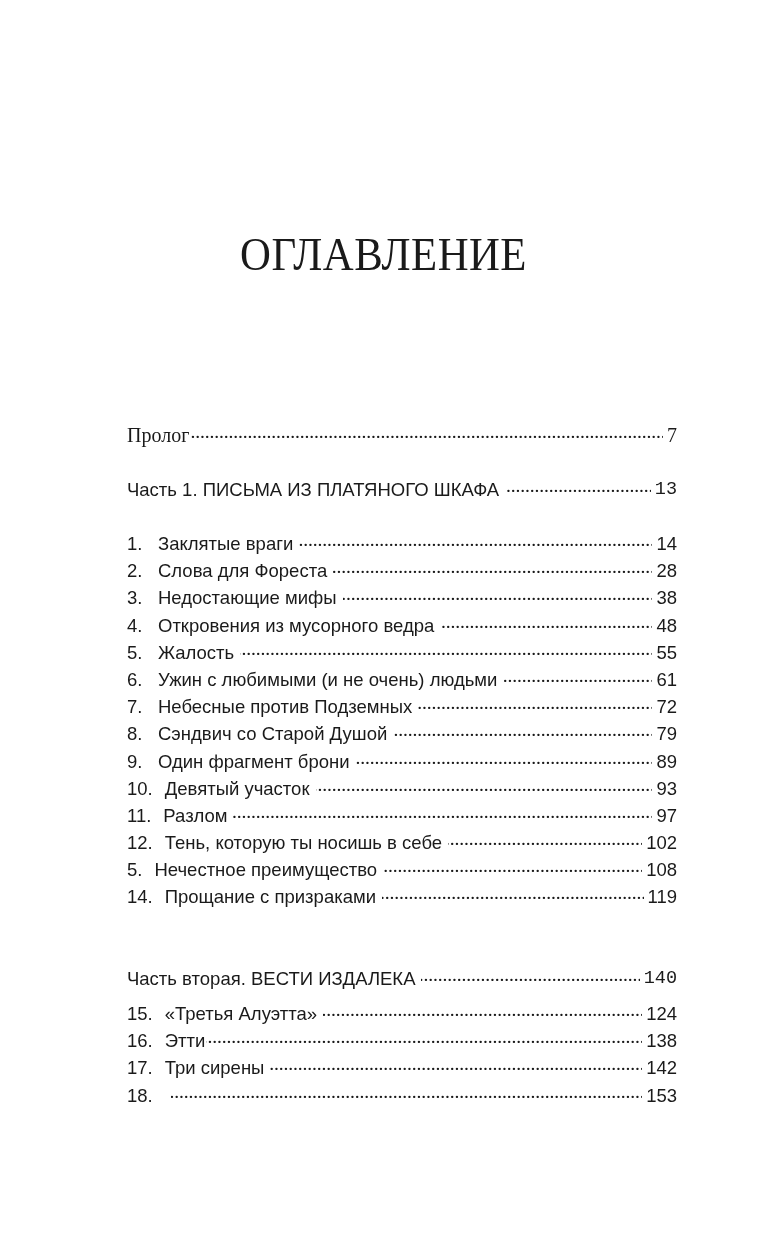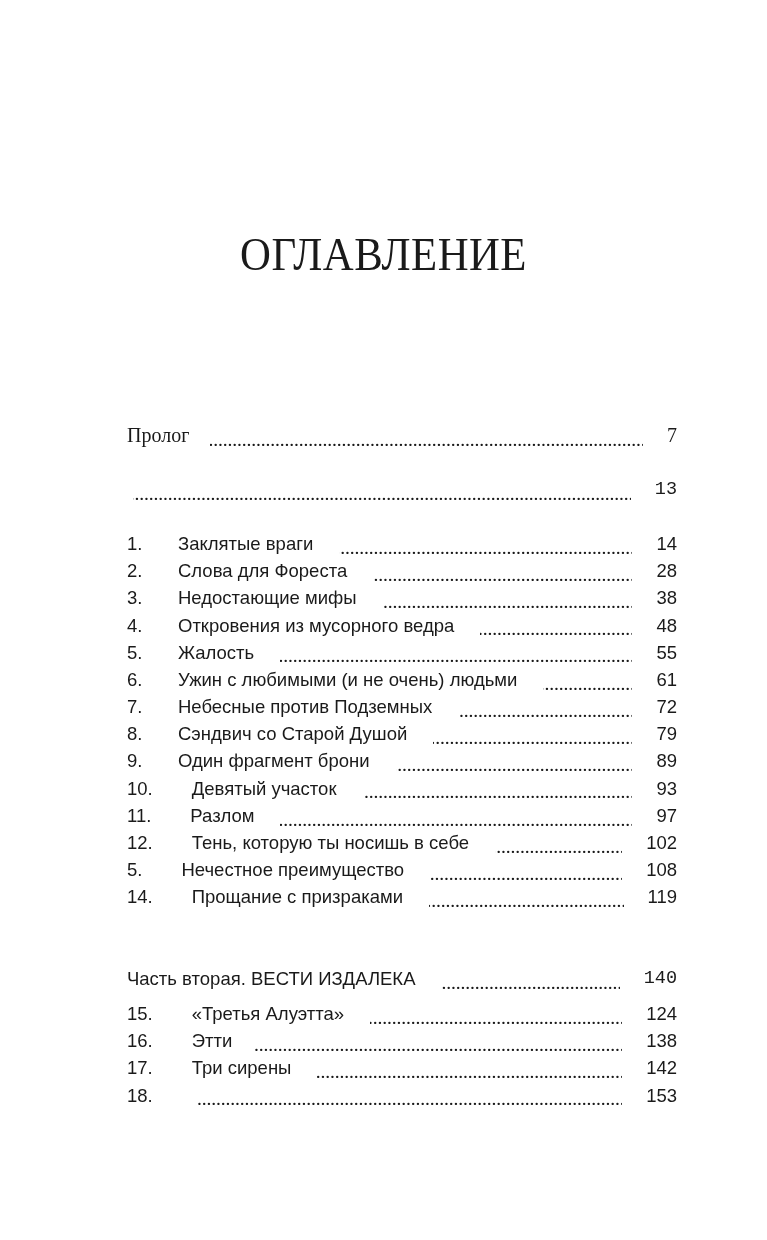--- a/index.html
+++ b/index.html
@@ -30,33 +30,32 @@
     }
     .toc {
       position: absolute;
       left: 127px;
       width: 550px;
       font-family: "Liberation Serif", "DejaVu Serif", serif;
       font-size: 19.5px;
     }
     .row {
       display: flex;
-      align-items: flex-end;
+      align-items: flex-start;
       height: 27.2px;
       line-height: 27.2px;
       white-space: nowrap;
-      gap: 20px;
     }
     .row .num {
       flex: 0 0 auto;
       width: 31px;
     }
     .row .num.wide {
       width: auto;
-      margin-right: 19px;
+      margin-right: 12px;
     }
     .row .label {
       flex: 0 0 auto;
     }
     .row .leader {
       flex: 1 1 auto;
       overflow: hidden;
       margin: 0 4px 0 6px;
       position: relative;
       height: 1em;
@@ -88,20 +87,21 @@
 <div class="toc" style="top:422px;">
   <div class="row prolog tight">
     <span class="label">Пролог</span>
     <span class="leader"></span>
     <span class="page">7</span>
   </div>
 </div>
 
 <div class="toc" style="top:476px;">
   <div class="row part">
+    <span class="label">Часть 1. ПИСЬМА ИЗ ПЛАТЯНОГО ШКАФА</span>
     <span class="leader"></span>
     <span class="page">13</span>
   </div>
 </div>
 
 <div class="toc" style="top:530px;">
   <div class="row ch">
     <span class="num">1.</span>
     <span class="label">Заклятые враги</span>
     <span class="leader"></span>

